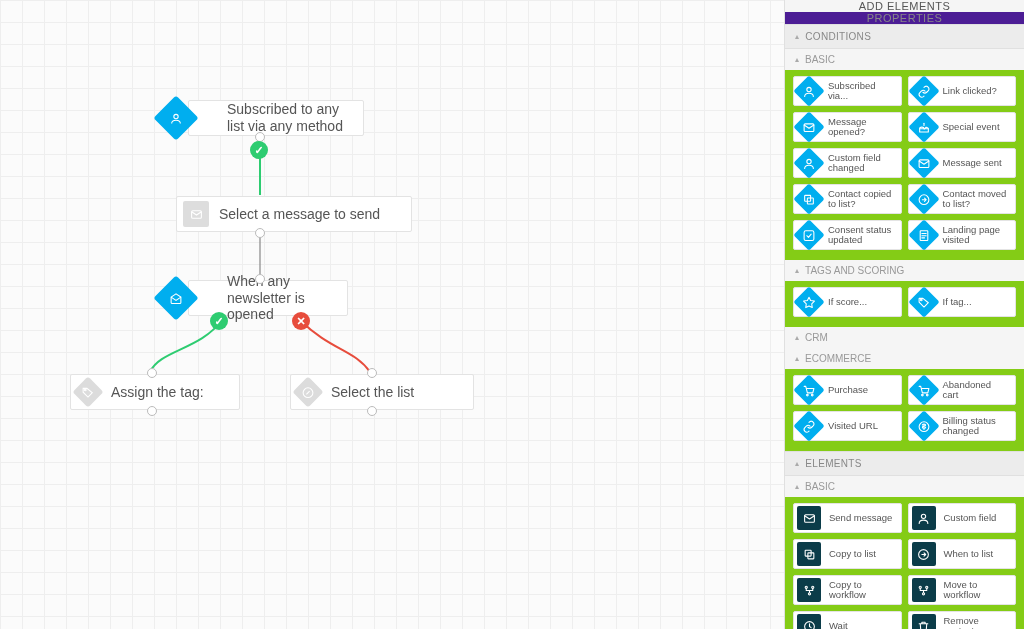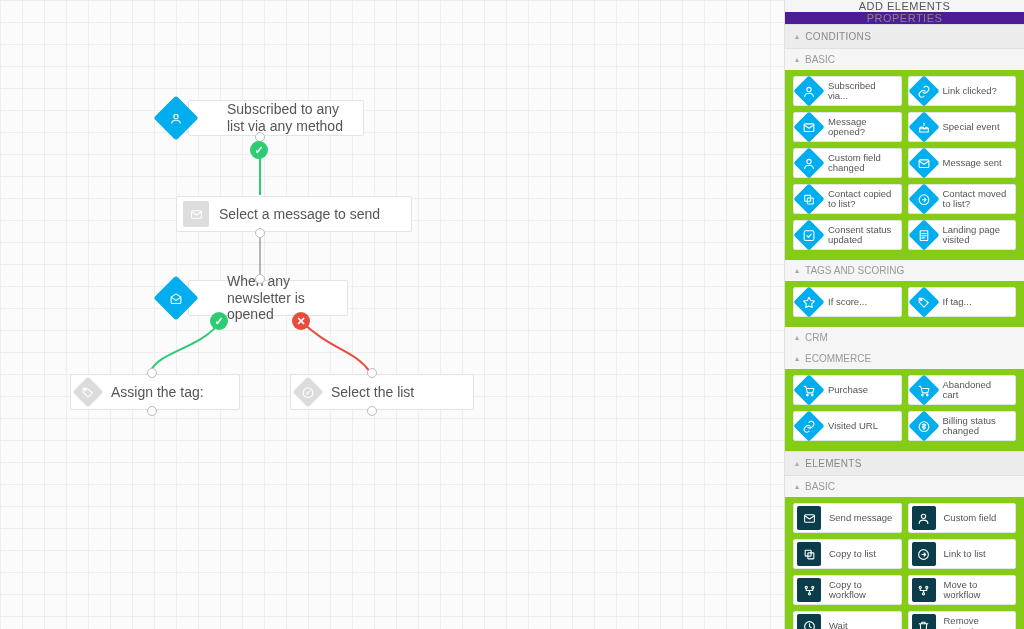--- a/index.html
+++ b/index.html
@@ -511,21 +511,21 @@
       </div>
       <div class="pal act">
         <div class="psq">
           <span class="g">
             <svg class="ic" viewBox="0 0 24 24" fill="none" stroke="currentColor" stroke-width="2" stroke-linecap="round" stroke-linejoin="round">
               <circle cx="12" cy="12" r="9"></circle>
               <path d="M9 12h6M13 9l3 3-3 3"></path>
             </svg>
           </span>
         </div>
-        <span class="plabel">Link to list</span>
+        <span class="plabel">When to list</span>
       </div>
       <div class="pal act">
         <div class="psq">
           <span class="g">
             <svg class="ic" viewBox="0 0 24 24" fill="none" stroke="currentColor" stroke-width="2" stroke-linecap="round" stroke-linejoin="round">
               <circle cx="6" cy="6" r="2"></circle>
               <circle cx="18" cy="6" r="2"></circle>
               <circle cx="12" cy="18" r="2"></circle>
               <path d="M6 8v4h12V8M12 12v4"></path>
             </svg>

